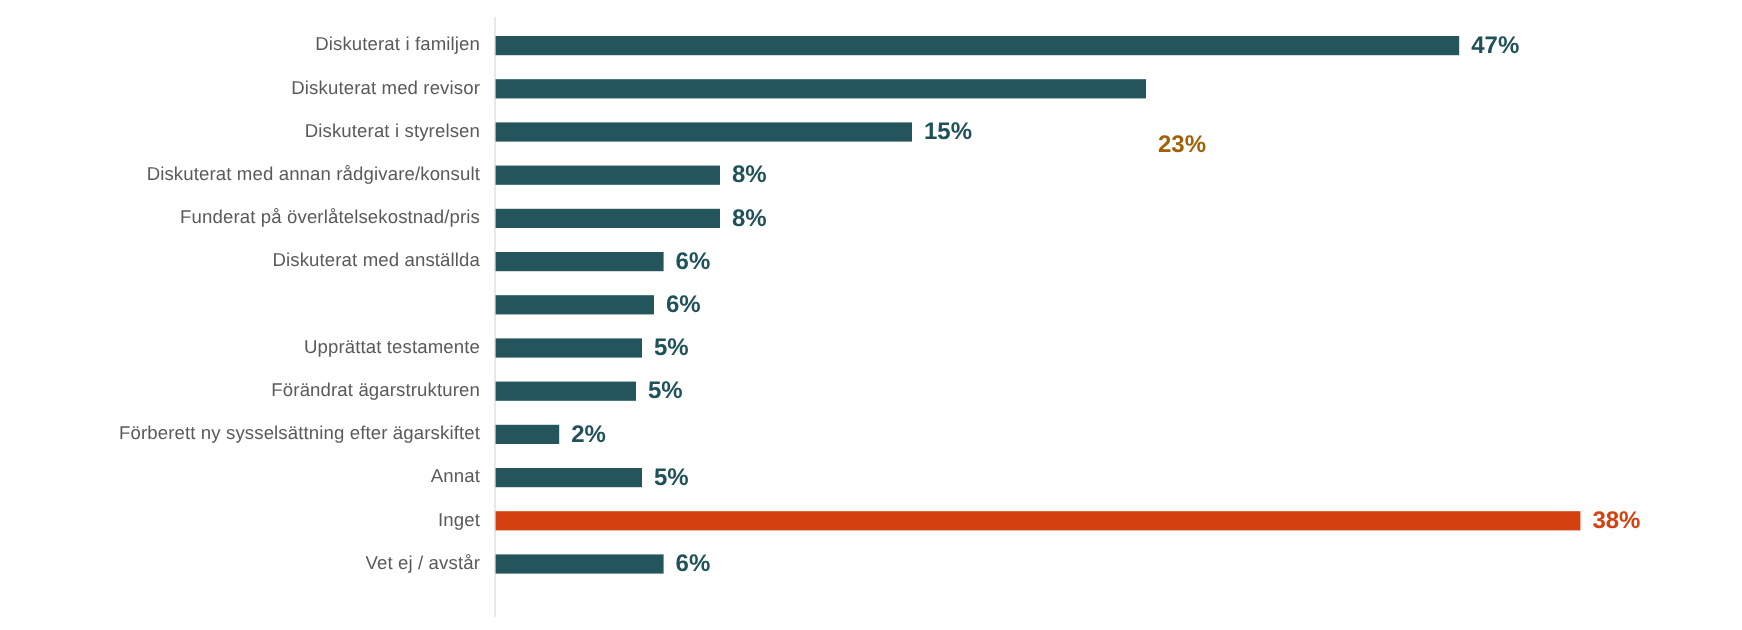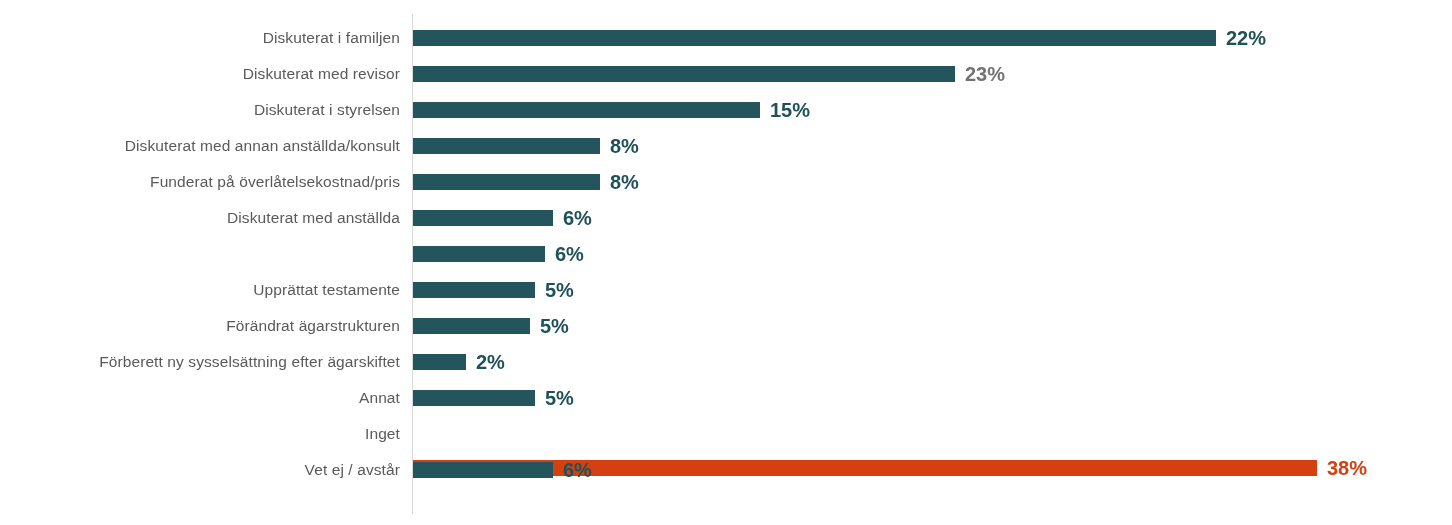--- a/index.html
+++ b/index.html
@@ -94,39 +94,39 @@
 </head>
 <body>
 
 <div id="chart-root">
   <div class="axis-line"></div>
   <div class="rows">
       <div class="row">
         <div class="cat-label">Diskuterat i familjen</div>
         <div class="bar-zone" style="width: 1039px;">
           <div class="bar" style="width: 803px; background: rgb(37, 85, 92);"></div>
-          <div class="val-label" style="left: 813px; color: rgb(31, 81, 89);">22%</div>
+          <div class="val-label" style="left: 813px; color: rgb(31, 81, 89);">47%</div>
         </div>
       </div>
       <div class="row">
         <div class="cat-label">Diskuterat med revisor</div>
         <div class="bar-zone" style="width: 1039px;">
           <div class="bar" style="width: 542px; background: rgb(37, 85, 92);"></div>
-          <div class="val-label" style="left: 552px; color: #737373;">23%</div>
+          <div class="val-label" style="left: 552px; color: #a16207; margin-top: 47px;">23%</div>
         </div>
       </div>
       <div class="row">
         <div class="cat-label">Diskuterat i styrelsen</div>
         <div class="bar-zone" style="width: 966px;">
           <div class="bar" style="width: 347px; background: rgb(37, 85, 92);"></div>
           <div class="val-label" style="left: 357px; color: rgb(31, 81, 89);">15%</div>
         </div>
       </div>
       <div class="row">
-        <div class="cat-label">Diskuterat med annan anställda/konsult</div>
+        <div class="cat-label">Diskuterat med annan rådgivare/konsult</div>
         <div class="bar-zone" style="width: 1039px;">
           <div class="bar" style="width: 187px; background: rgb(37, 85, 92);"></div>
           <div class="val-label" style="left: 197px; color: rgb(31, 81, 89);">8%</div>
         </div>
       </div>
       <div class="row">
         <div class="cat-label">Funderat på överlåtelsekostnad/pris</div>
         <div class="bar-zone" style="width: 1039px;">
           <div class="bar" style="width: 187px; background: rgb(37, 85, 92);"></div>
           <div class="val-label" style="left: 197px; color: rgb(31, 81, 89);">8%</div>
@@ -168,21 +168,21 @@
       </div>
       <div class="row">
         <div class="cat-label">Annat</div>
         <div class="bar-zone" style="width: 1039px;">
           <div class="bar" style="width: 122px; background: rgb(37, 85, 92);"></div>
           <div class="val-label" style="left: 132px; color: rgb(31, 81, 89);">5%</div>
         </div>
       </div>
       <div class="row">
         <div class="cat-label">Inget</div>
-        <div class="bar-zone" style="width: 923px; margin-top: 34px;">
+        <div class="bar-zone" style="width: 923px;">
           <div class="bar accent" style="width: 904px; background: rgb(212, 64, 15);"></div>
           <div class="val-label accent" style="left: 914px; color: rgb(212, 64, 15);">38%</div>
         </div>
       </div>
       <div class="row">
         <div class="cat-label">Vet ej / avstår</div>
         <div class="bar-zone" style="width: 1039px;">
           <div class="bar" style="width: 140px; background: rgb(37, 85, 92);"></div>
           <div class="val-label" style="left: 150px; color: rgb(31, 81, 89);">6%</div>
         </div>

